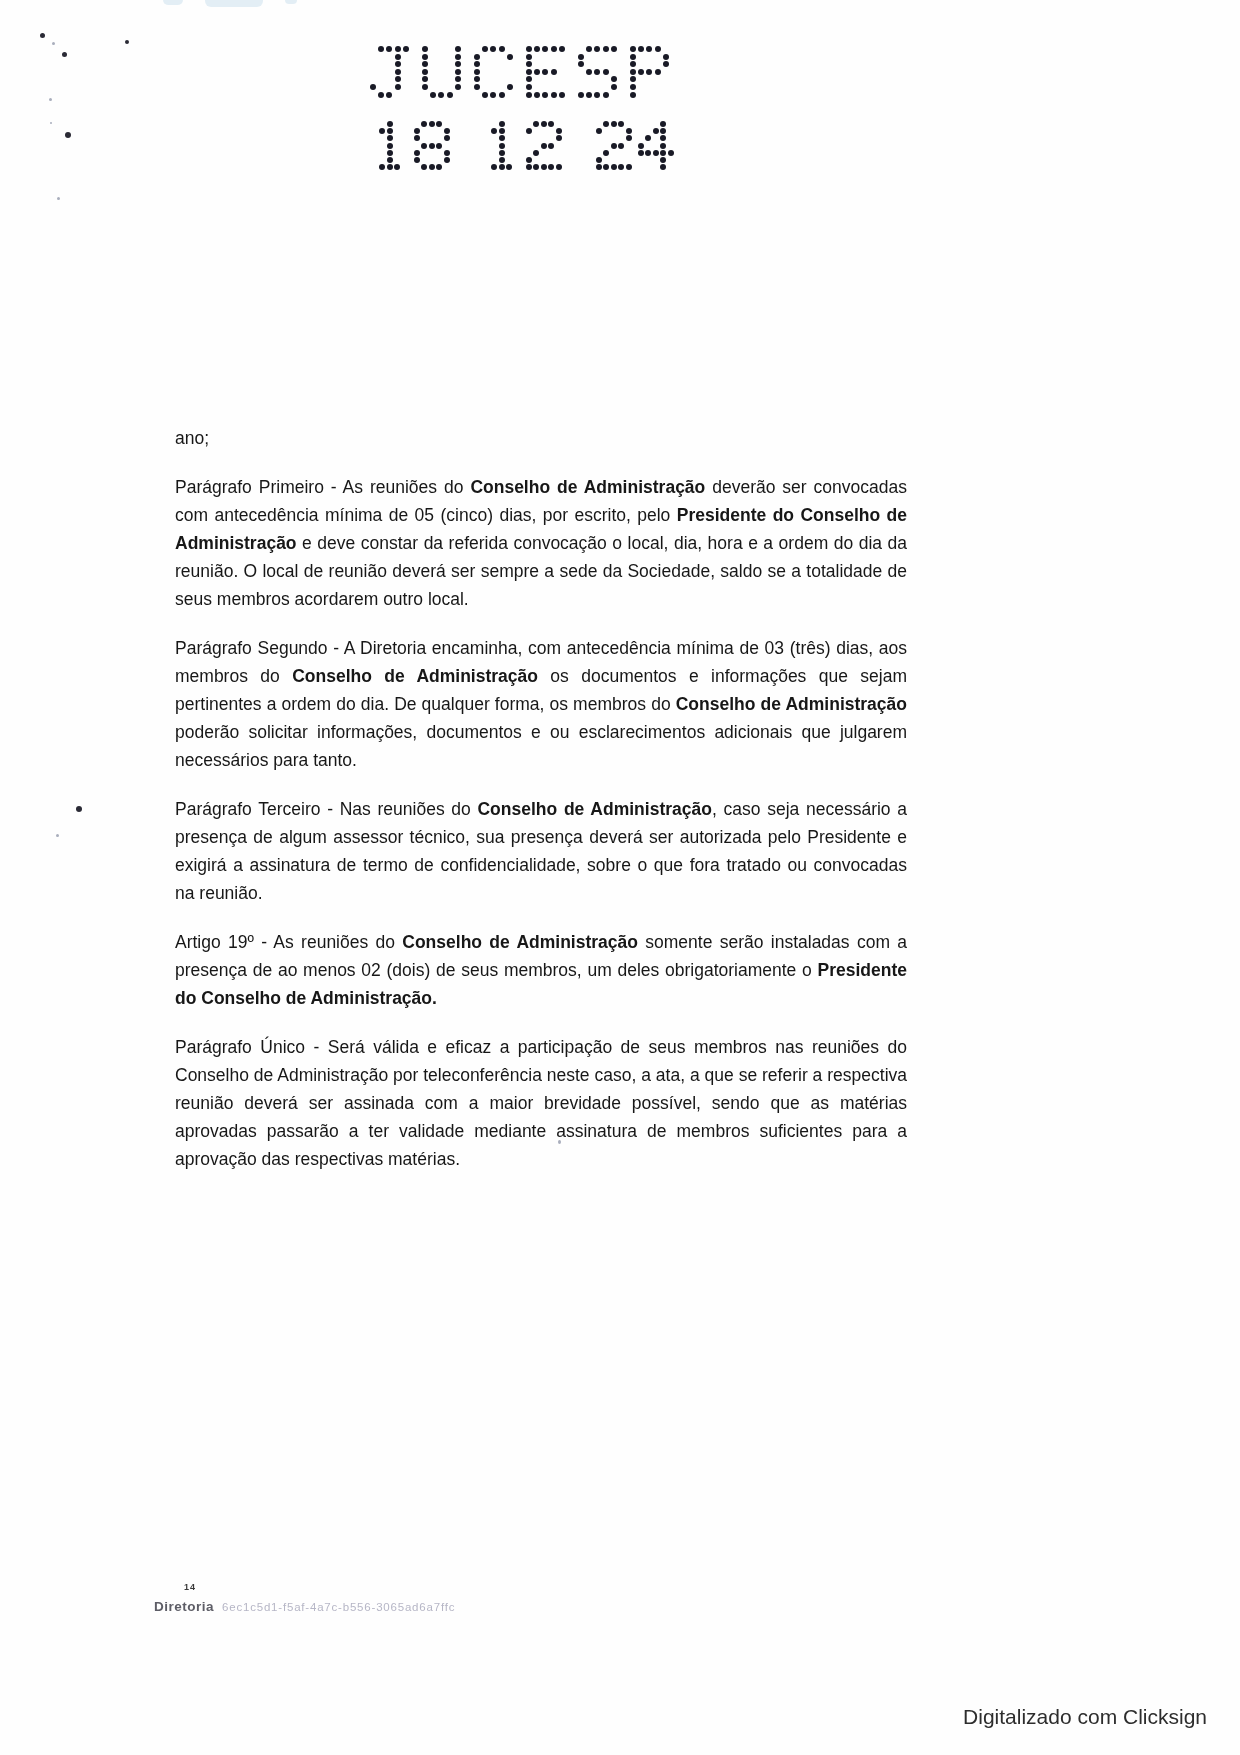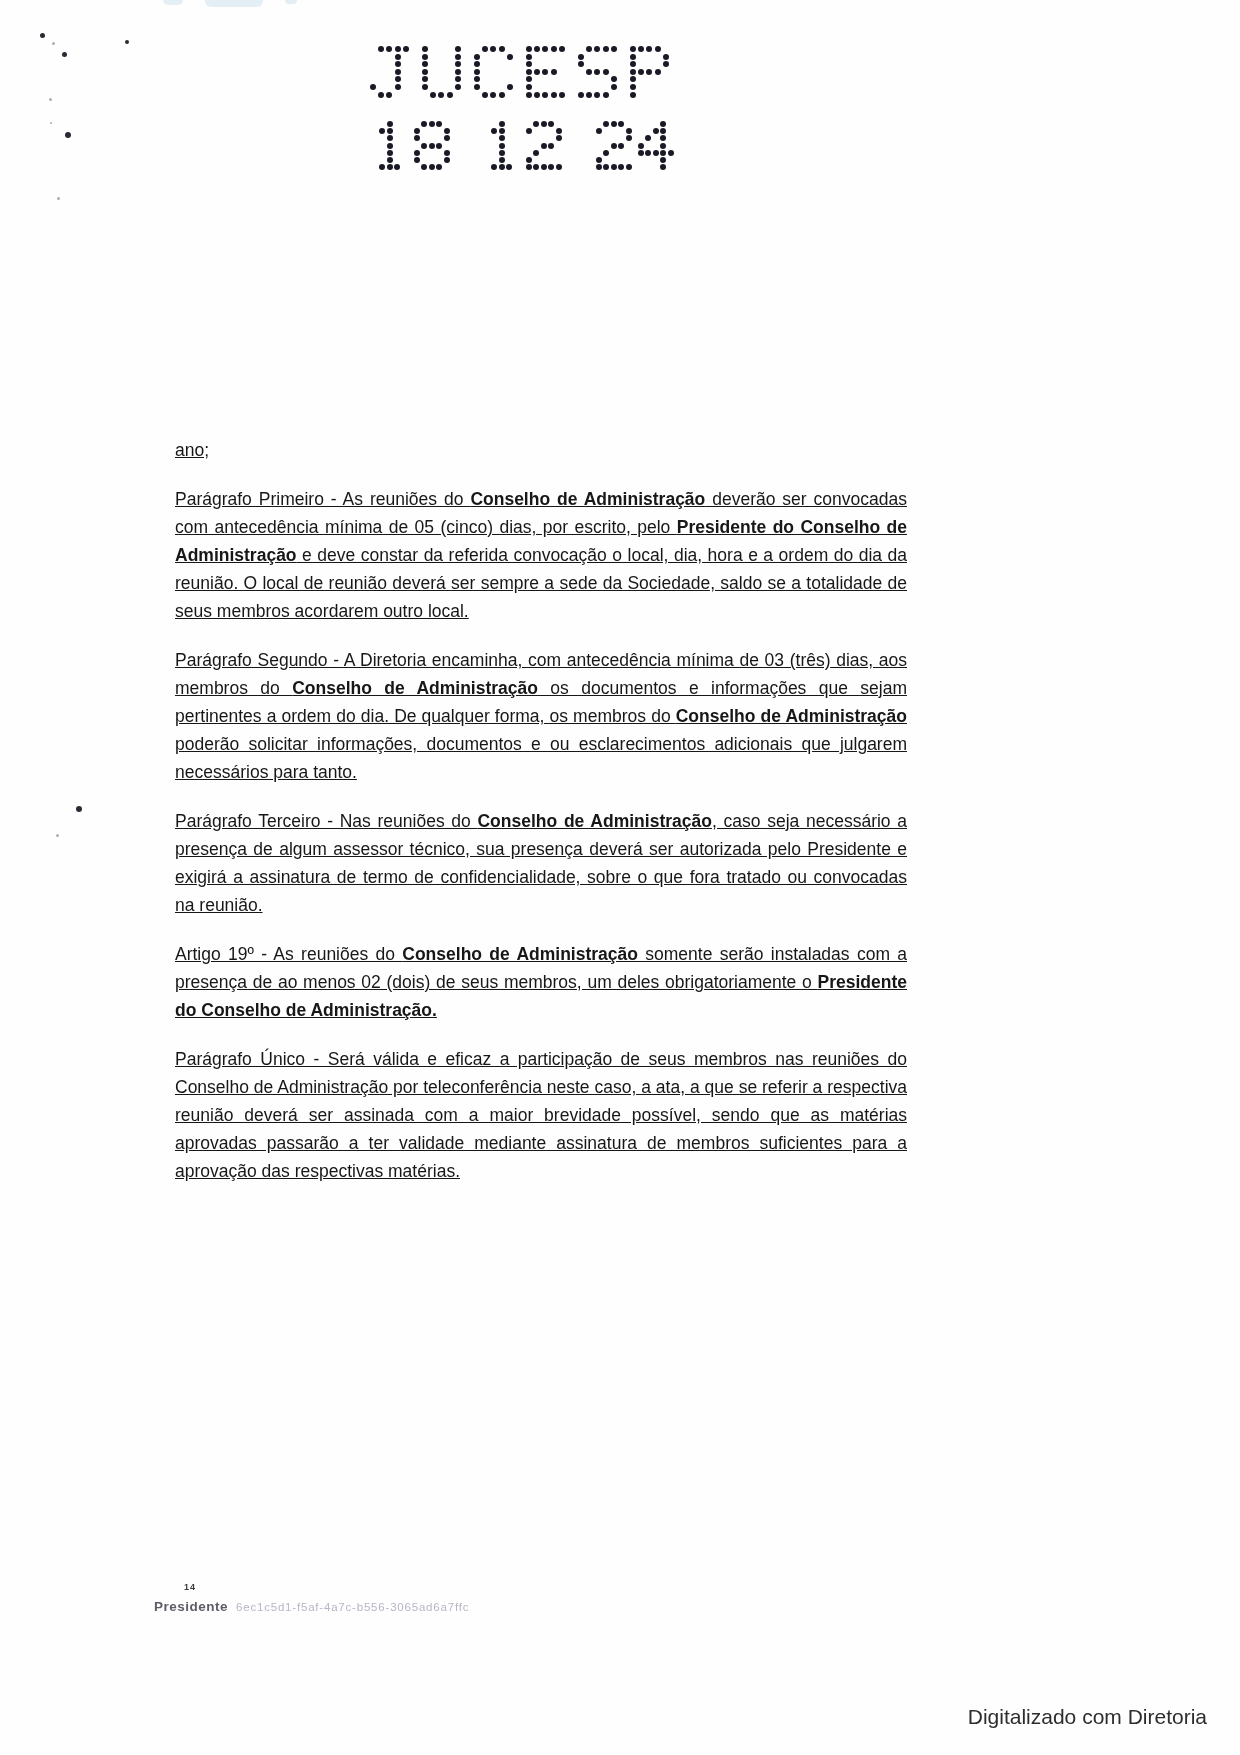--- a/index.html
+++ b/index.html
@@ -16,25 +16,24 @@
 
   
   .stamp-line { position:absolute; }
   .stamp-line .dot {
     position:absolute; border-radius:50%;
     background:#191a26;
   }
 
   
   .doc-body {
-    position:absolute; left:175px; top:436px; width:732px;
+    position:absolute; left:175px; top:424px; width:732px;
     color:#171717;
     font-size:17.5px; line-height:28px;
     text-align:justify;
-    text-decoration:underline;
   }
   .doc-paragraph { margin:0 0 21px 0; }
   .doc-paragraph .b { font-weight:700; }
 
   
   .page-number {
     position:absolute; left:184px; top:1582px;
     font-size:9px; font-weight:700; color:#3a3a3a; letter-spacing:1px;
   }
   .clicksign-line {
@@ -259,18 +258,18 @@
       <p class="doc-paragraph"><span>ano;</span></p>
       <p class="doc-paragraph"><span>Parágrafo Primeiro - As reuniões do </span><span class="b">Conselho de Administração</span><span> deverão ser convocadas com antecedência mínima de 05 (cinco) dias, por escrito, pelo </span><span class="b">Presidente do Conselho de Administração</span><span> e deve constar da referida convocação o local, dia, hora e a ordem do dia da reunião. O local de reunião deverá ser sempre a sede da Sociedade, saldo se a totalidade de seus membros acordarem outro local.</span></p>
       <p class="doc-paragraph"><span>Parágrafo Segundo - A Diretoria encaminha, com antecedência mínima de 03 (três) dias, aos membros do </span><span class="b">Conselho de Administração</span><span> os documentos e informações que sejam pertinentes a ordem do dia. De qualquer forma, os membros do </span><span class="b">Conselho de Administração</span><span> poderão solicitar informações, documentos e ou esclarecimentos adicionais que julgarem necessários para tanto.</span></p>
       <p class="doc-paragraph"><span>Parágrafo Terceiro - Nas reuniões do </span><span class="b">Conselho de Administração</span><span>, caso seja necessário a presença de algum assessor técnico, sua presença deverá ser autorizada pelo Presidente e exigirá a assinatura de termo de confidencialidade, sobre o que fora tratado ou convocadas na reunião.</span></p>
       <p class="doc-paragraph"><span>Artigo 19º - As reuniões do </span><span class="b">Conselho de Administração</span><span> somente serão instaladas com a presença de ao menos 02 (dois) de seus membros, um deles obrigatoriamente o </span><span class="b">Presidente do Conselho de Administração.</span></p>
       <p class="doc-paragraph"><span>Parágrafo Único - Será válida e eficaz a participação de seus membros nas reuniões do Conselho de Administração por teleconferência neste caso, a ata, a que se referir a respectiva reunião deverá ser assinada com a maior brevidade possível, sendo que as matérias aprovadas passarão a ter validade mediante assinatura de membros suficientes para a aprovação das respectivas matérias.</span></p>
     </div>
 
   <div class="page-number">14</div>
   <div class="clicksign-line">
-    <span class="clicksign-label">Presidente</span><span class="clicksign-hash">6ec1c5d1-f5af-4a7c-b556-3065ad6a7ffc</span>
+    <span class="clicksign-label">Diretoria</span><span class="clicksign-hash">6ec1c5d1-f5af-4a7c-b556-3065ad6a7ffc</span>
   </div>
 
-  <div class="camscanner">Digitalizado com Diretoria</div>
+  <div class="camscanner">Digitalizado com Clicksign</div>
 
 </div>
 
 </body></html>

